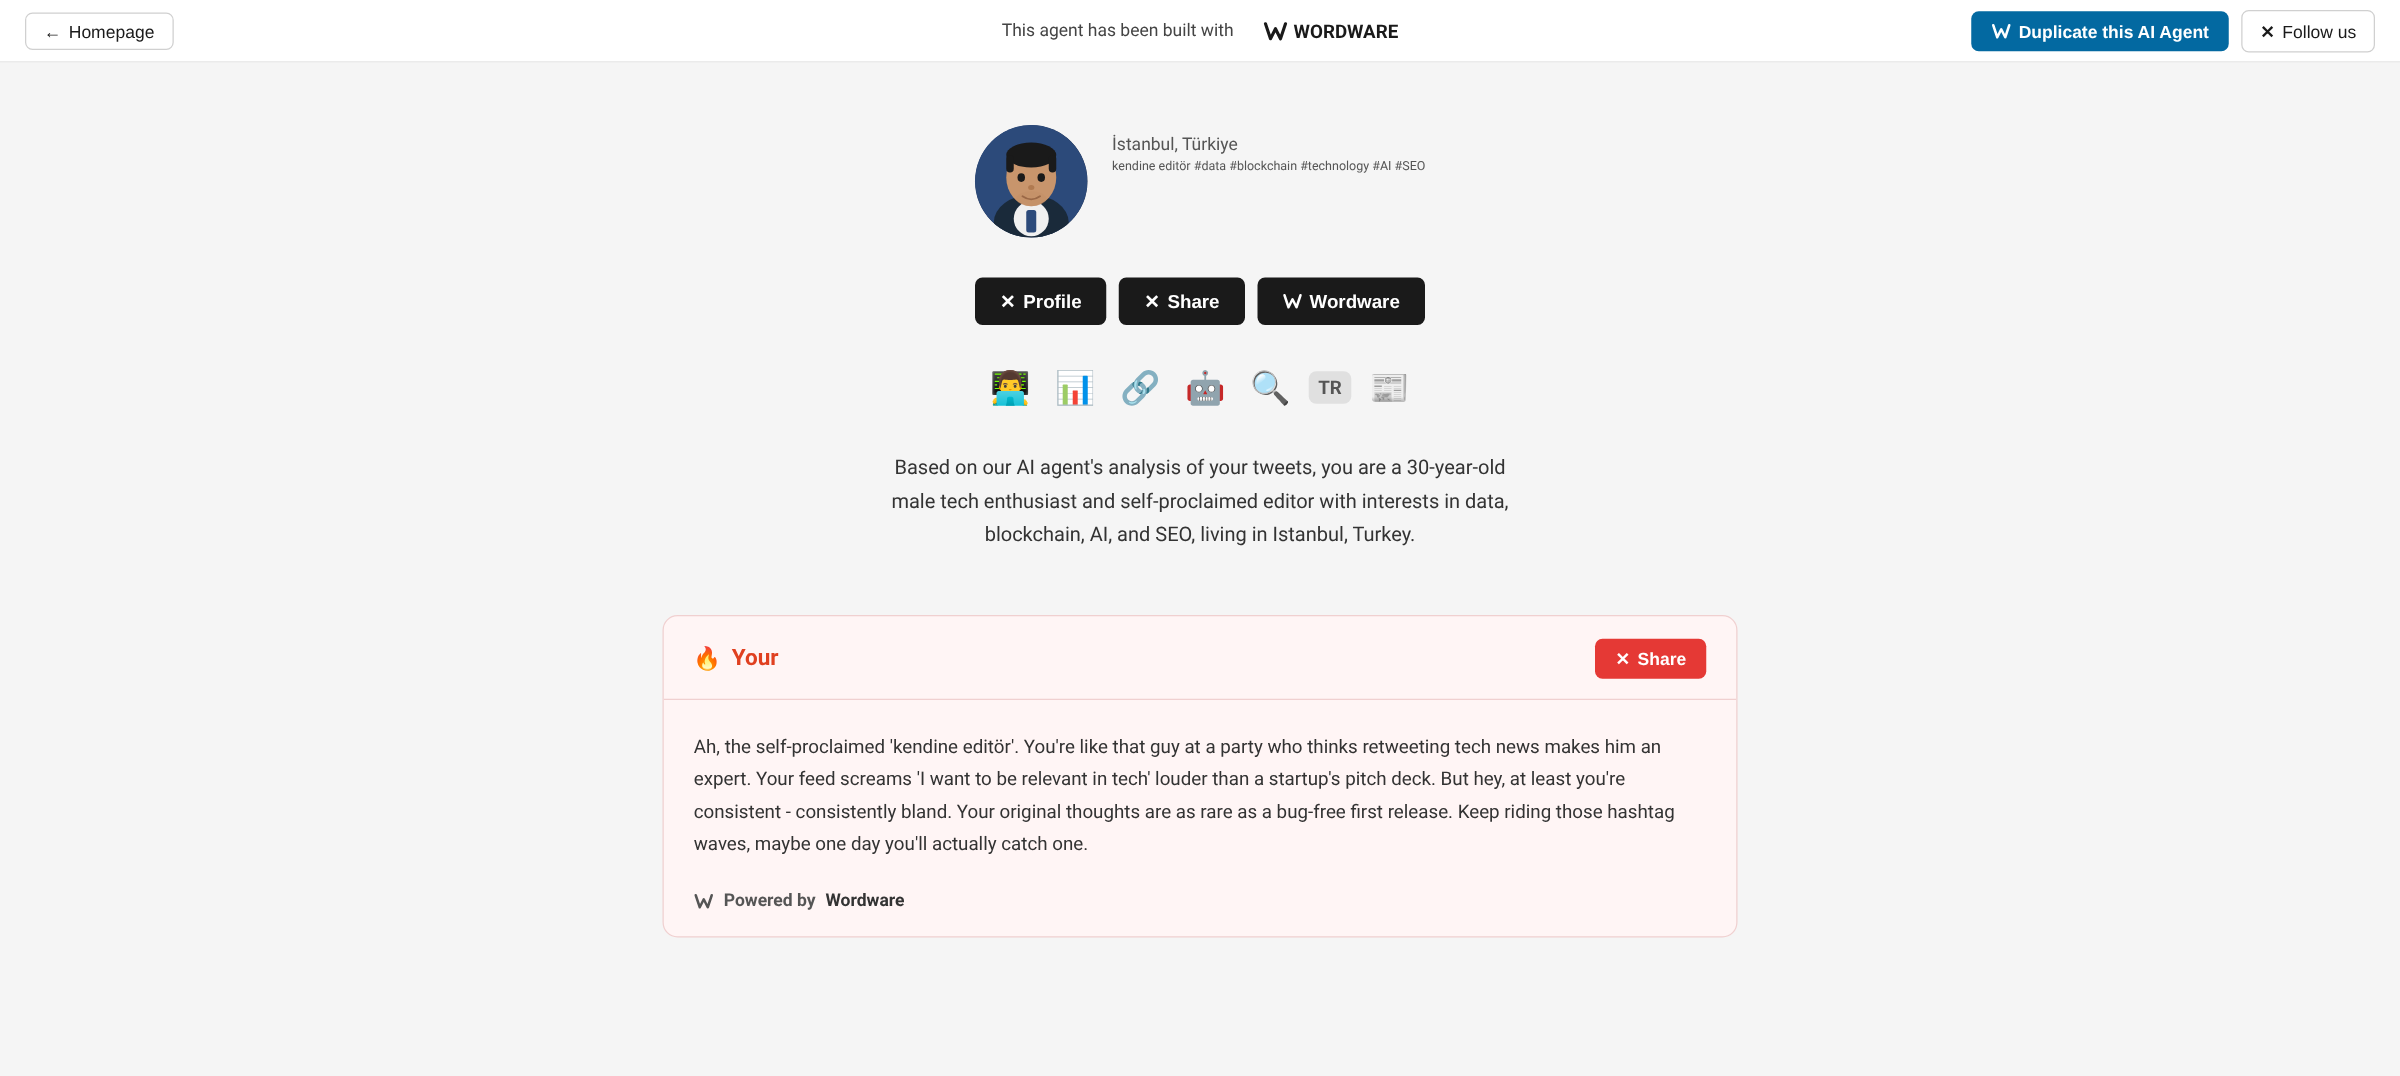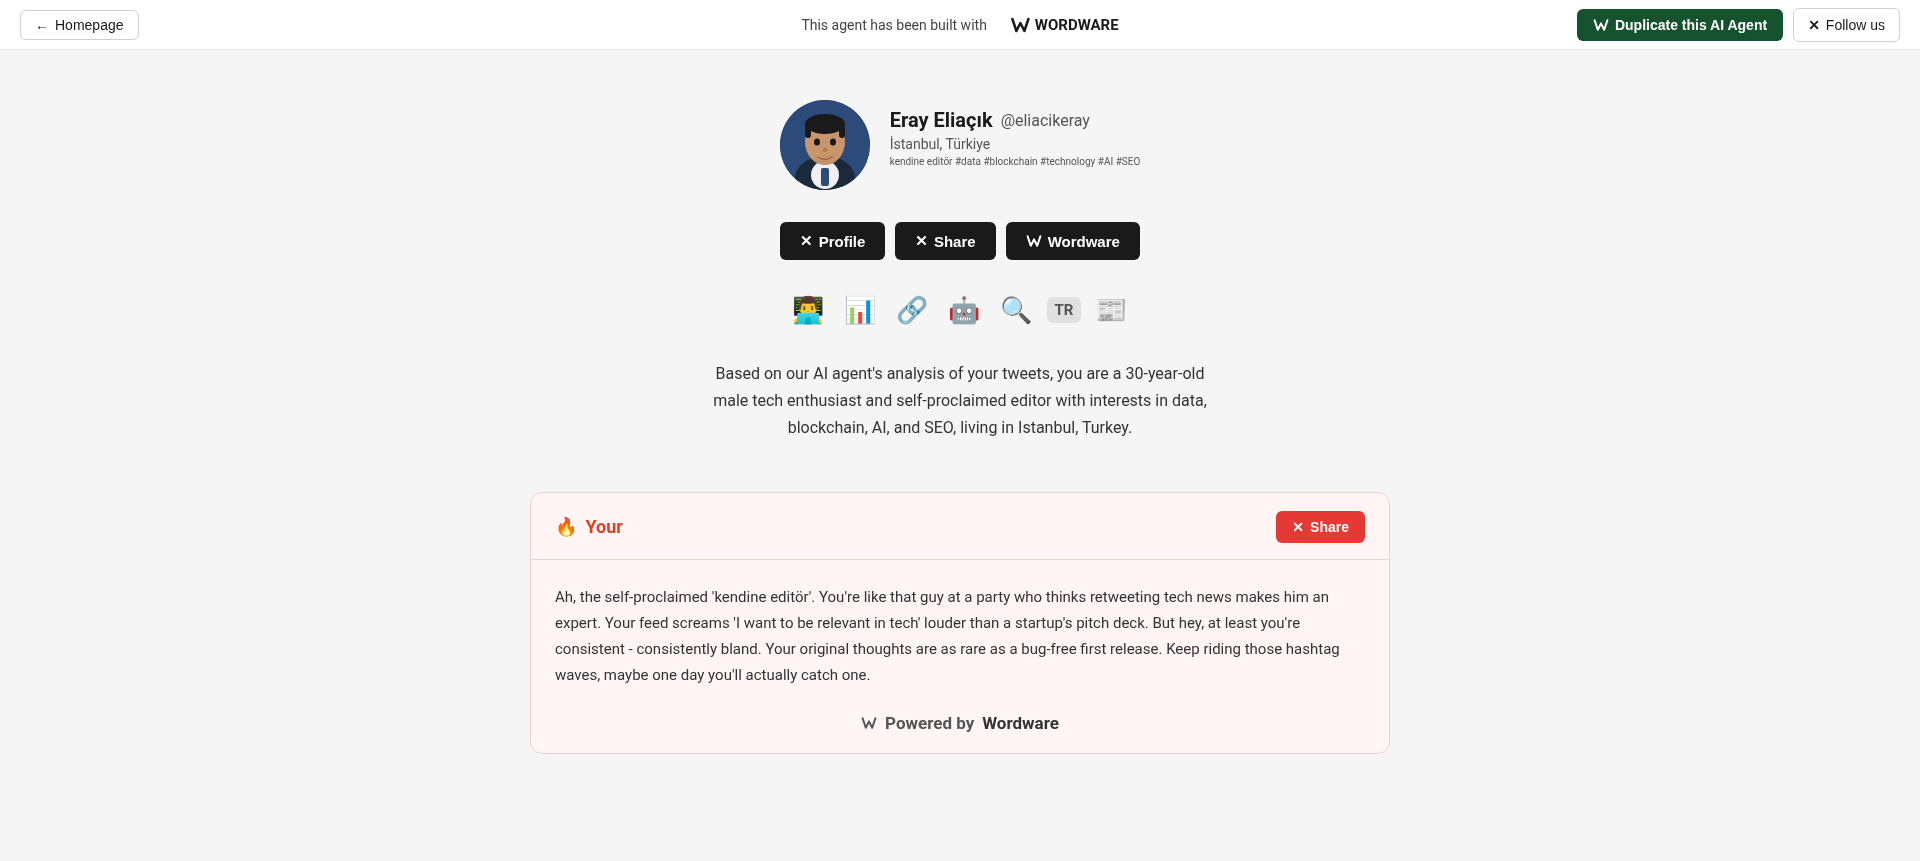--- a/index.html
+++ b/index.html
@@ -60,21 +60,21 @@
     }
     .topnav-right {
       display: flex;
       align-items: center;
       gap: 10px;
     }
     .duplicate-btn {
       display: flex;
       align-items: center;
       gap: 6px;
-      background: #14532d;
+      background: #0369a1;
       color: #fff;
       border: none;
       border-radius: 6px;
       padding: 8px 16px;
       font-size: 14px;
       font-weight: 600;
       cursor: pointer;
     }
     .follow-btn {
       display: flex;
@@ -258,23 +258,23 @@
     }
     .roast-text {
       font-size: 15px;
       color: #333;
       line-height: 1.75;
       margin-bottom: 24px;
     }
     .roast-footer {
       display: flex;
       align-items: center;
-      justify-content: center;
-      gap: 6px;
-      font-size: 17px;
+      justify-content: flex-start;
+      gap: 6px;
+      font-size: 14px;
       color: #888;
       margin-top: 24px;
     }
     .roast-footer .wordware-logo-small {
       display: flex;
       align-items: center;
       gap: 4px;
       font-weight: 700;
       color: #555;
     }
@@ -351,24 +351,20 @@
 
           <ellipse cx="45" cy="50" rx="2.5" ry="2" fill="#b07a50"></ellipse>
 
           <path d="M38 57 Q45 62 52 57" stroke="#8a5a3a" stroke-width="1.5" fill="none" stroke-linecap="round"></path>
 
           <ellipse cx="45" cy="59" rx="12" ry="6" fill="#c08a62" opacity="0.3"></ellipse>
         </svg>
       </div>
     </div>
     <div class="profile-info">
-      <div class="profile-name">
-        <span>Eray Eliaçık</span>
-        <span class="profile-handle">@eliacikeray</span>
-      </div>
       <div class="profile-location">İstanbul, Türkiye</div>
       <div class="profile-bio">kendine editör #data #blockchain #technology #AI #SEO</div>
     </div>
   </div>
 
   <div class="action-buttons">
     <button class="action-btn">
       <span style="font-weight:900;">✕</span>
       <span>Profile</span>
     </button>

